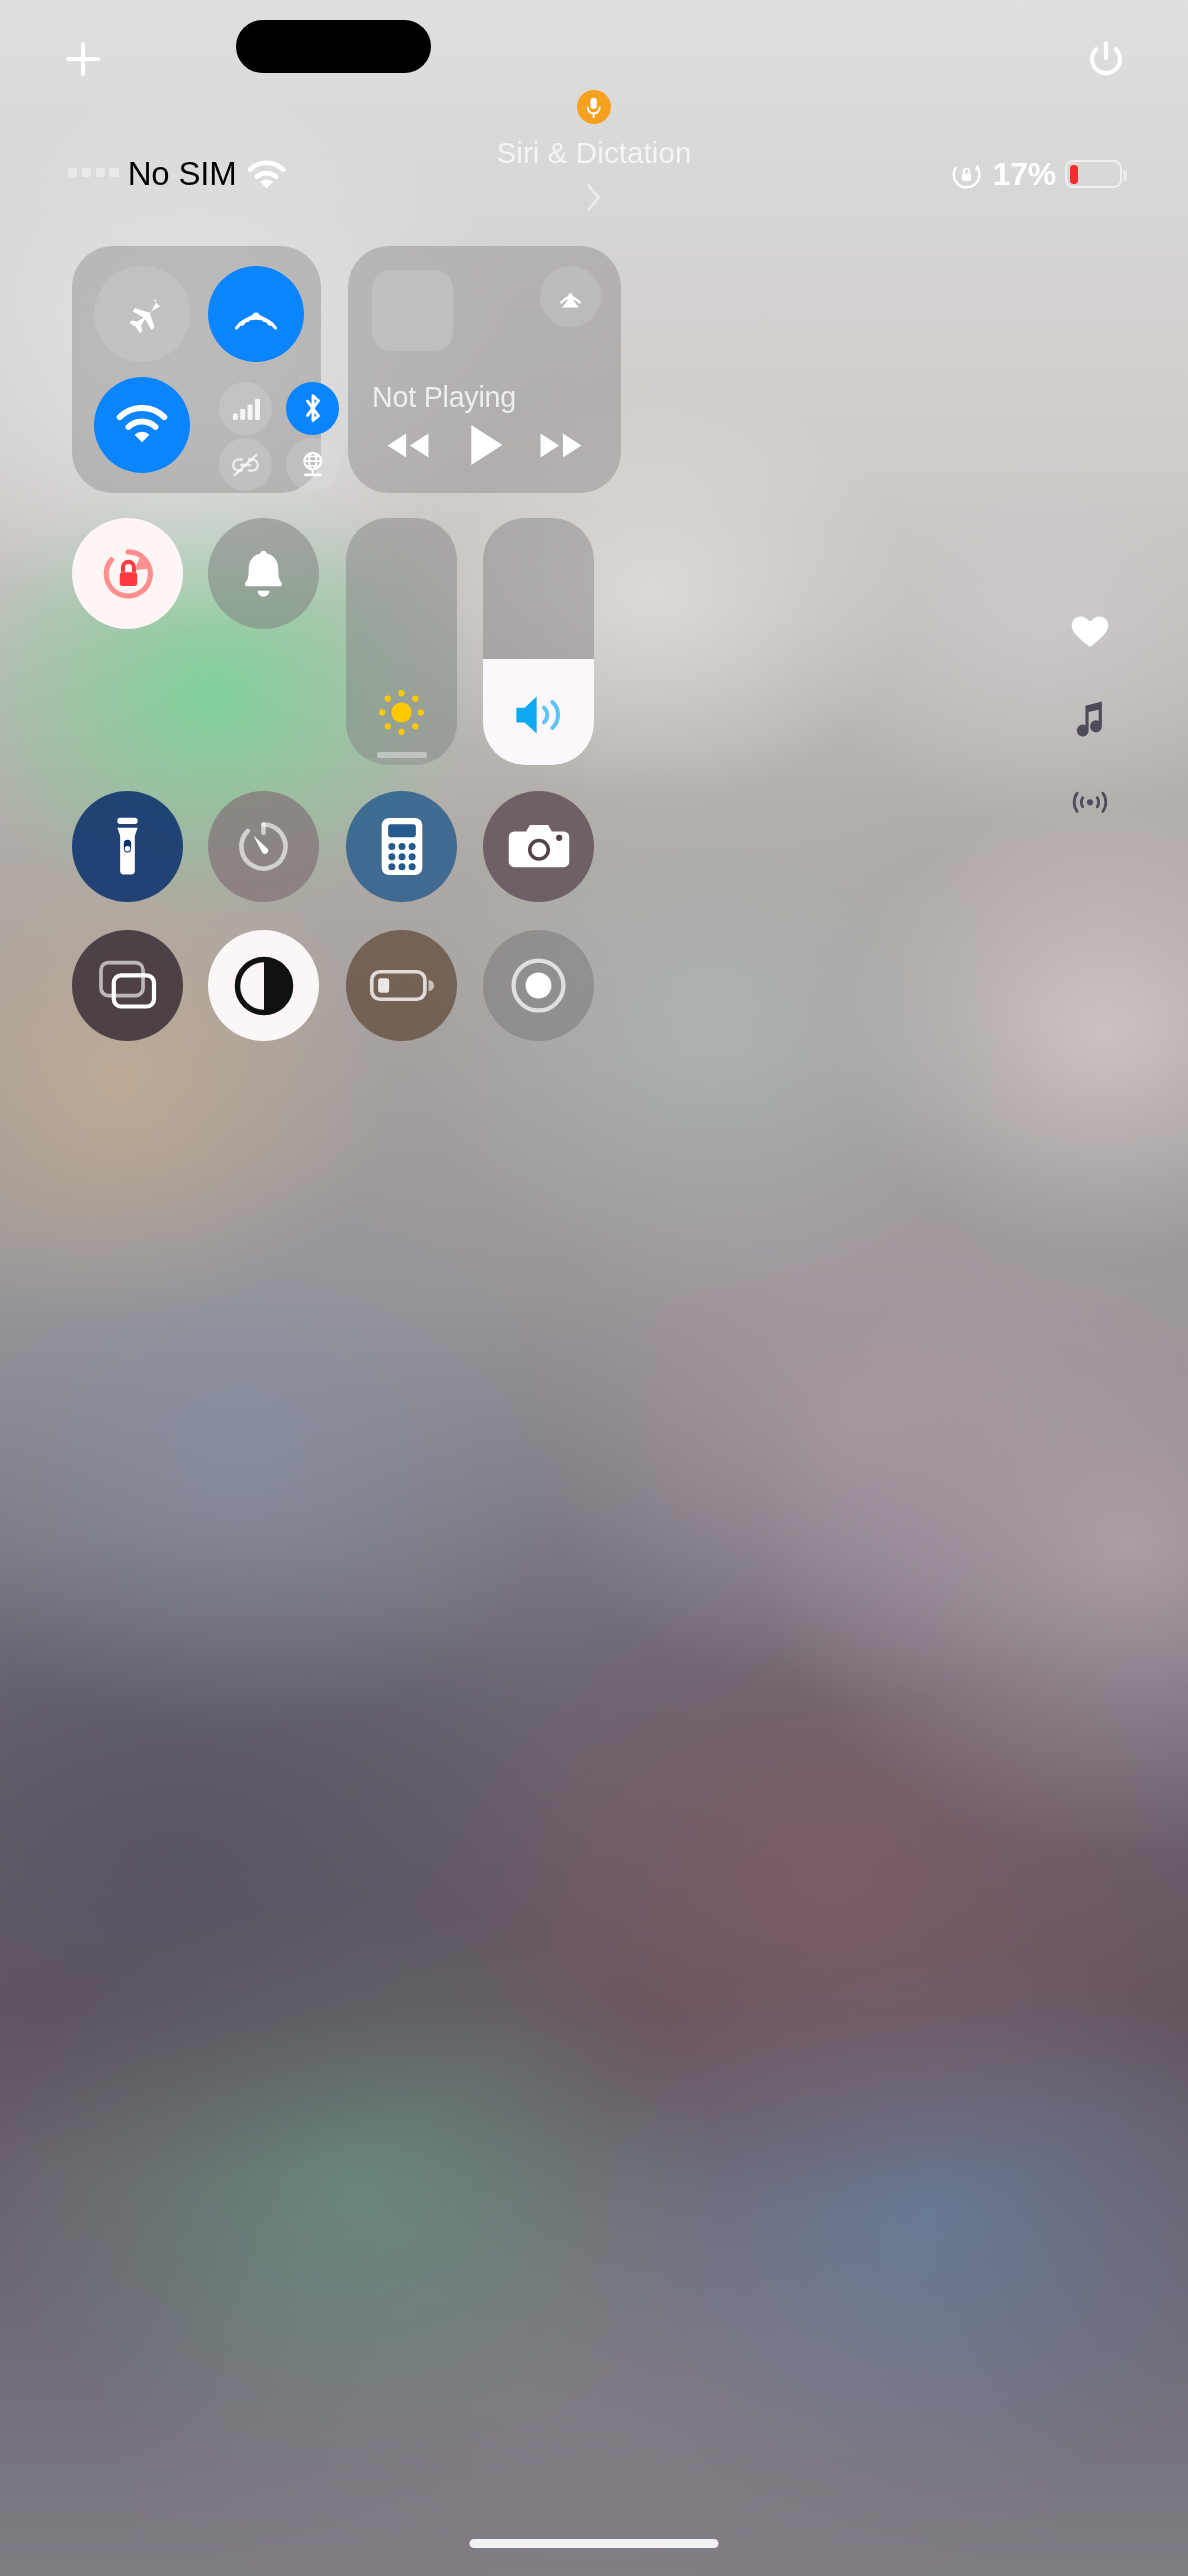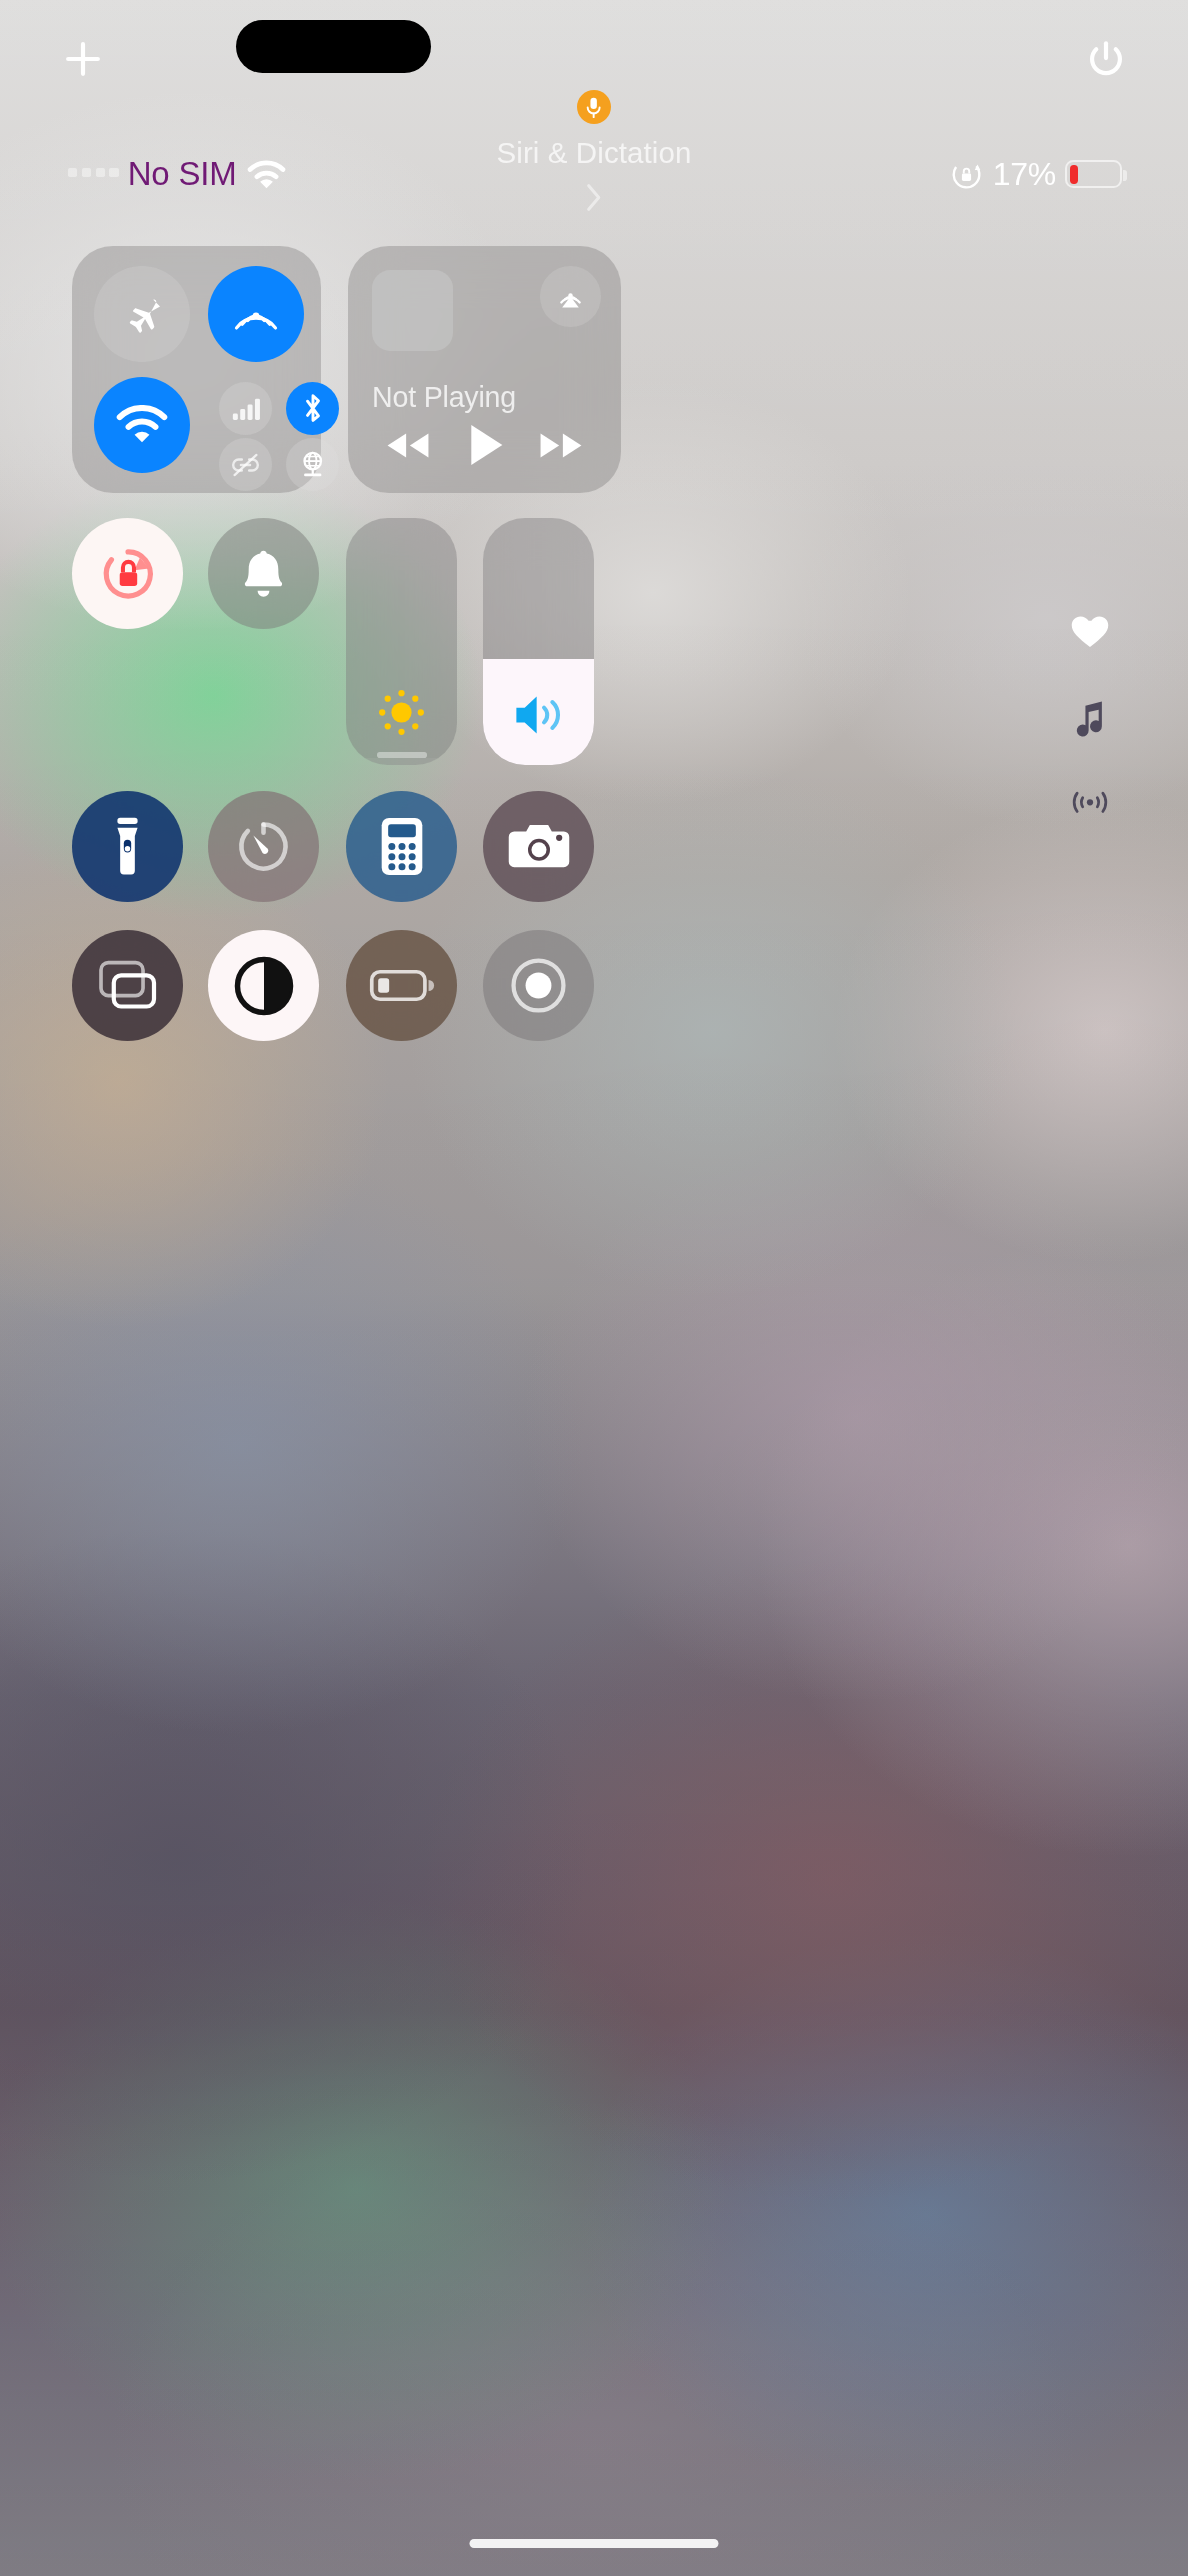--- a/index.html
+++ b/index.html
@@ -64,26 +64,26 @@
   
   #status-row {
     position:absolute; left:0; right:0; top:152px; height:44px;
   }
   #status-left {
     position:absolute; left:68px; top:0; height:44px;
     display:flex; align-items:center; gap:9.2px;
   }
   .sim-dots { display:flex; align-items:flex-end; gap:4.6px; padding-bottom:2.8px; }
   .sim-dots i { width:9.2px; height:9.2px; border-radius:1.8px; background:rgba(255,255,255,.42); display:block; }
-  #no-sim-text { font-size:33px; color:#701a75; font-weight:500; letter-spacing:-0.2px; }
+  #no-sim-text { font-size:33px; color:#000000; font-weight:500; letter-spacing:-0.2px; }
   #status-right {
     position:absolute; right:66px; top:0; height:44px;
     display:flex; align-items:center; gap:9.2px;
   }
-  #battery-percent { font-size:32px; color:#fff; font-weight:400; letter-spacing:-0.3px; }
+  #battery-percent { font-size:32px; color:#fff; font-weight:700; letter-spacing:-0.3px; }
   .battery-shell {
     width:57px; height:28.6px; border:2.8px solid rgba(255,255,255,.62);
     border-radius:8.3px; position:relative; display:flex; align-items:center; padding:2.8px;
   }
   .battery-shell::after {
     content:""; position:absolute; right:-7.4px; top:8.3px; width:4.6px; height:11px;
     border-radius:0 2.8px 2.8px 0; background:rgba(255,255,255,.5);
   }
   .battery-fill { height:100%; border-radius:3.7px; background:#F02C2C; }
 

